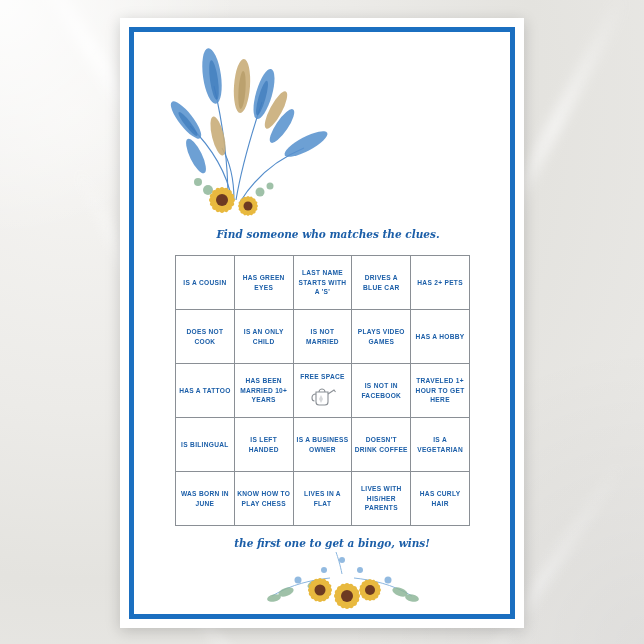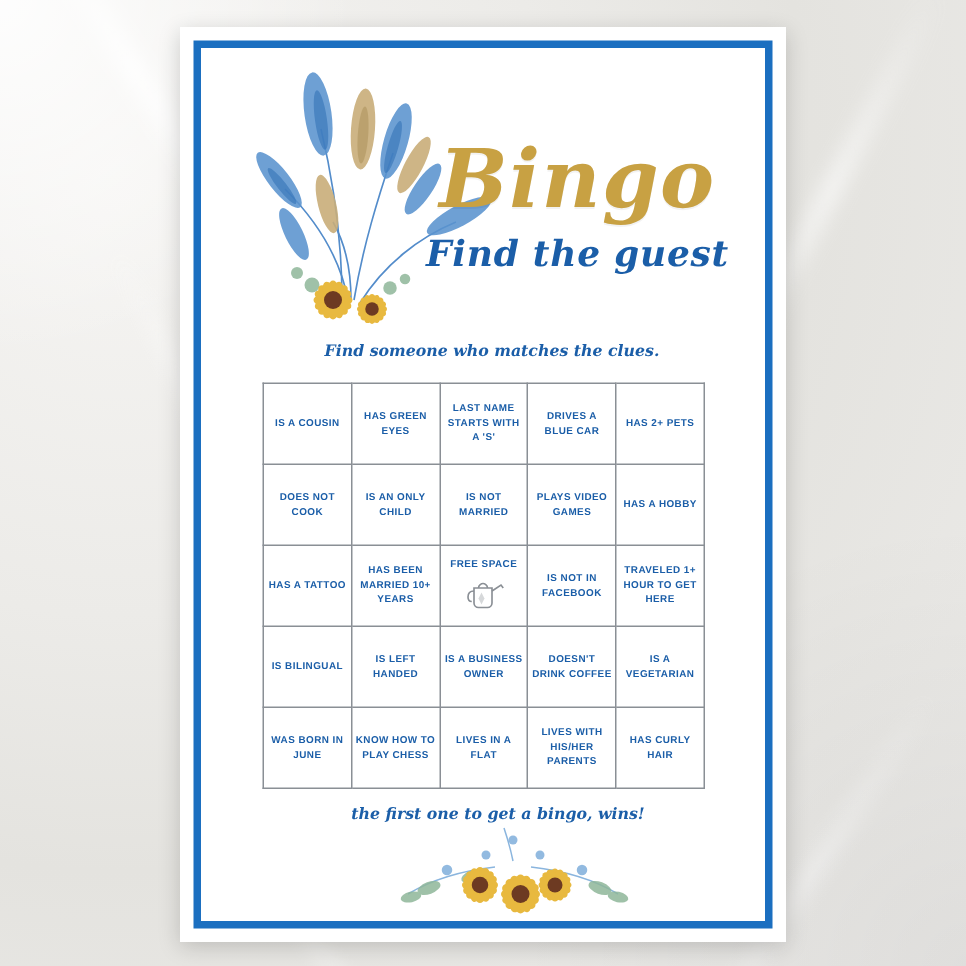--- a/index.html
+++ b/index.html
@@ -211,24 +211,20 @@
             <ellipse rx="4" ry="10" transform="rotate(22)"></ellipse>
               <ellipse rx="4" ry="10" transform="rotate(67)"></ellipse>
             <ellipse rx="4" ry="10" transform="rotate(112)"></ellipse>
               <ellipse rx="4" ry="10" transform="rotate(157)"></ellipse>
           </g>
         </g>
         <circle cx="92" cy="166" r="4.5" fill="#6d3a22"></circle>
       </g>
     </svg>
 
-    <div class="title-block">
-      <div class="bingo-title">Bingo</div>
-      <div class="subtitle">Find the guest</div>
-    </div>
 
     <div class="instruction">Find someone who matches the clues.</div>
 
     <div class="grid-wrap">
       <table class="bingo">
         <tbody>
           <tr>
             <td>IS A COUSIN</td>
             <td>HAS GREEN EYES</td>
             <td>LAST NAME STARTS WITH A 'S'</td>

